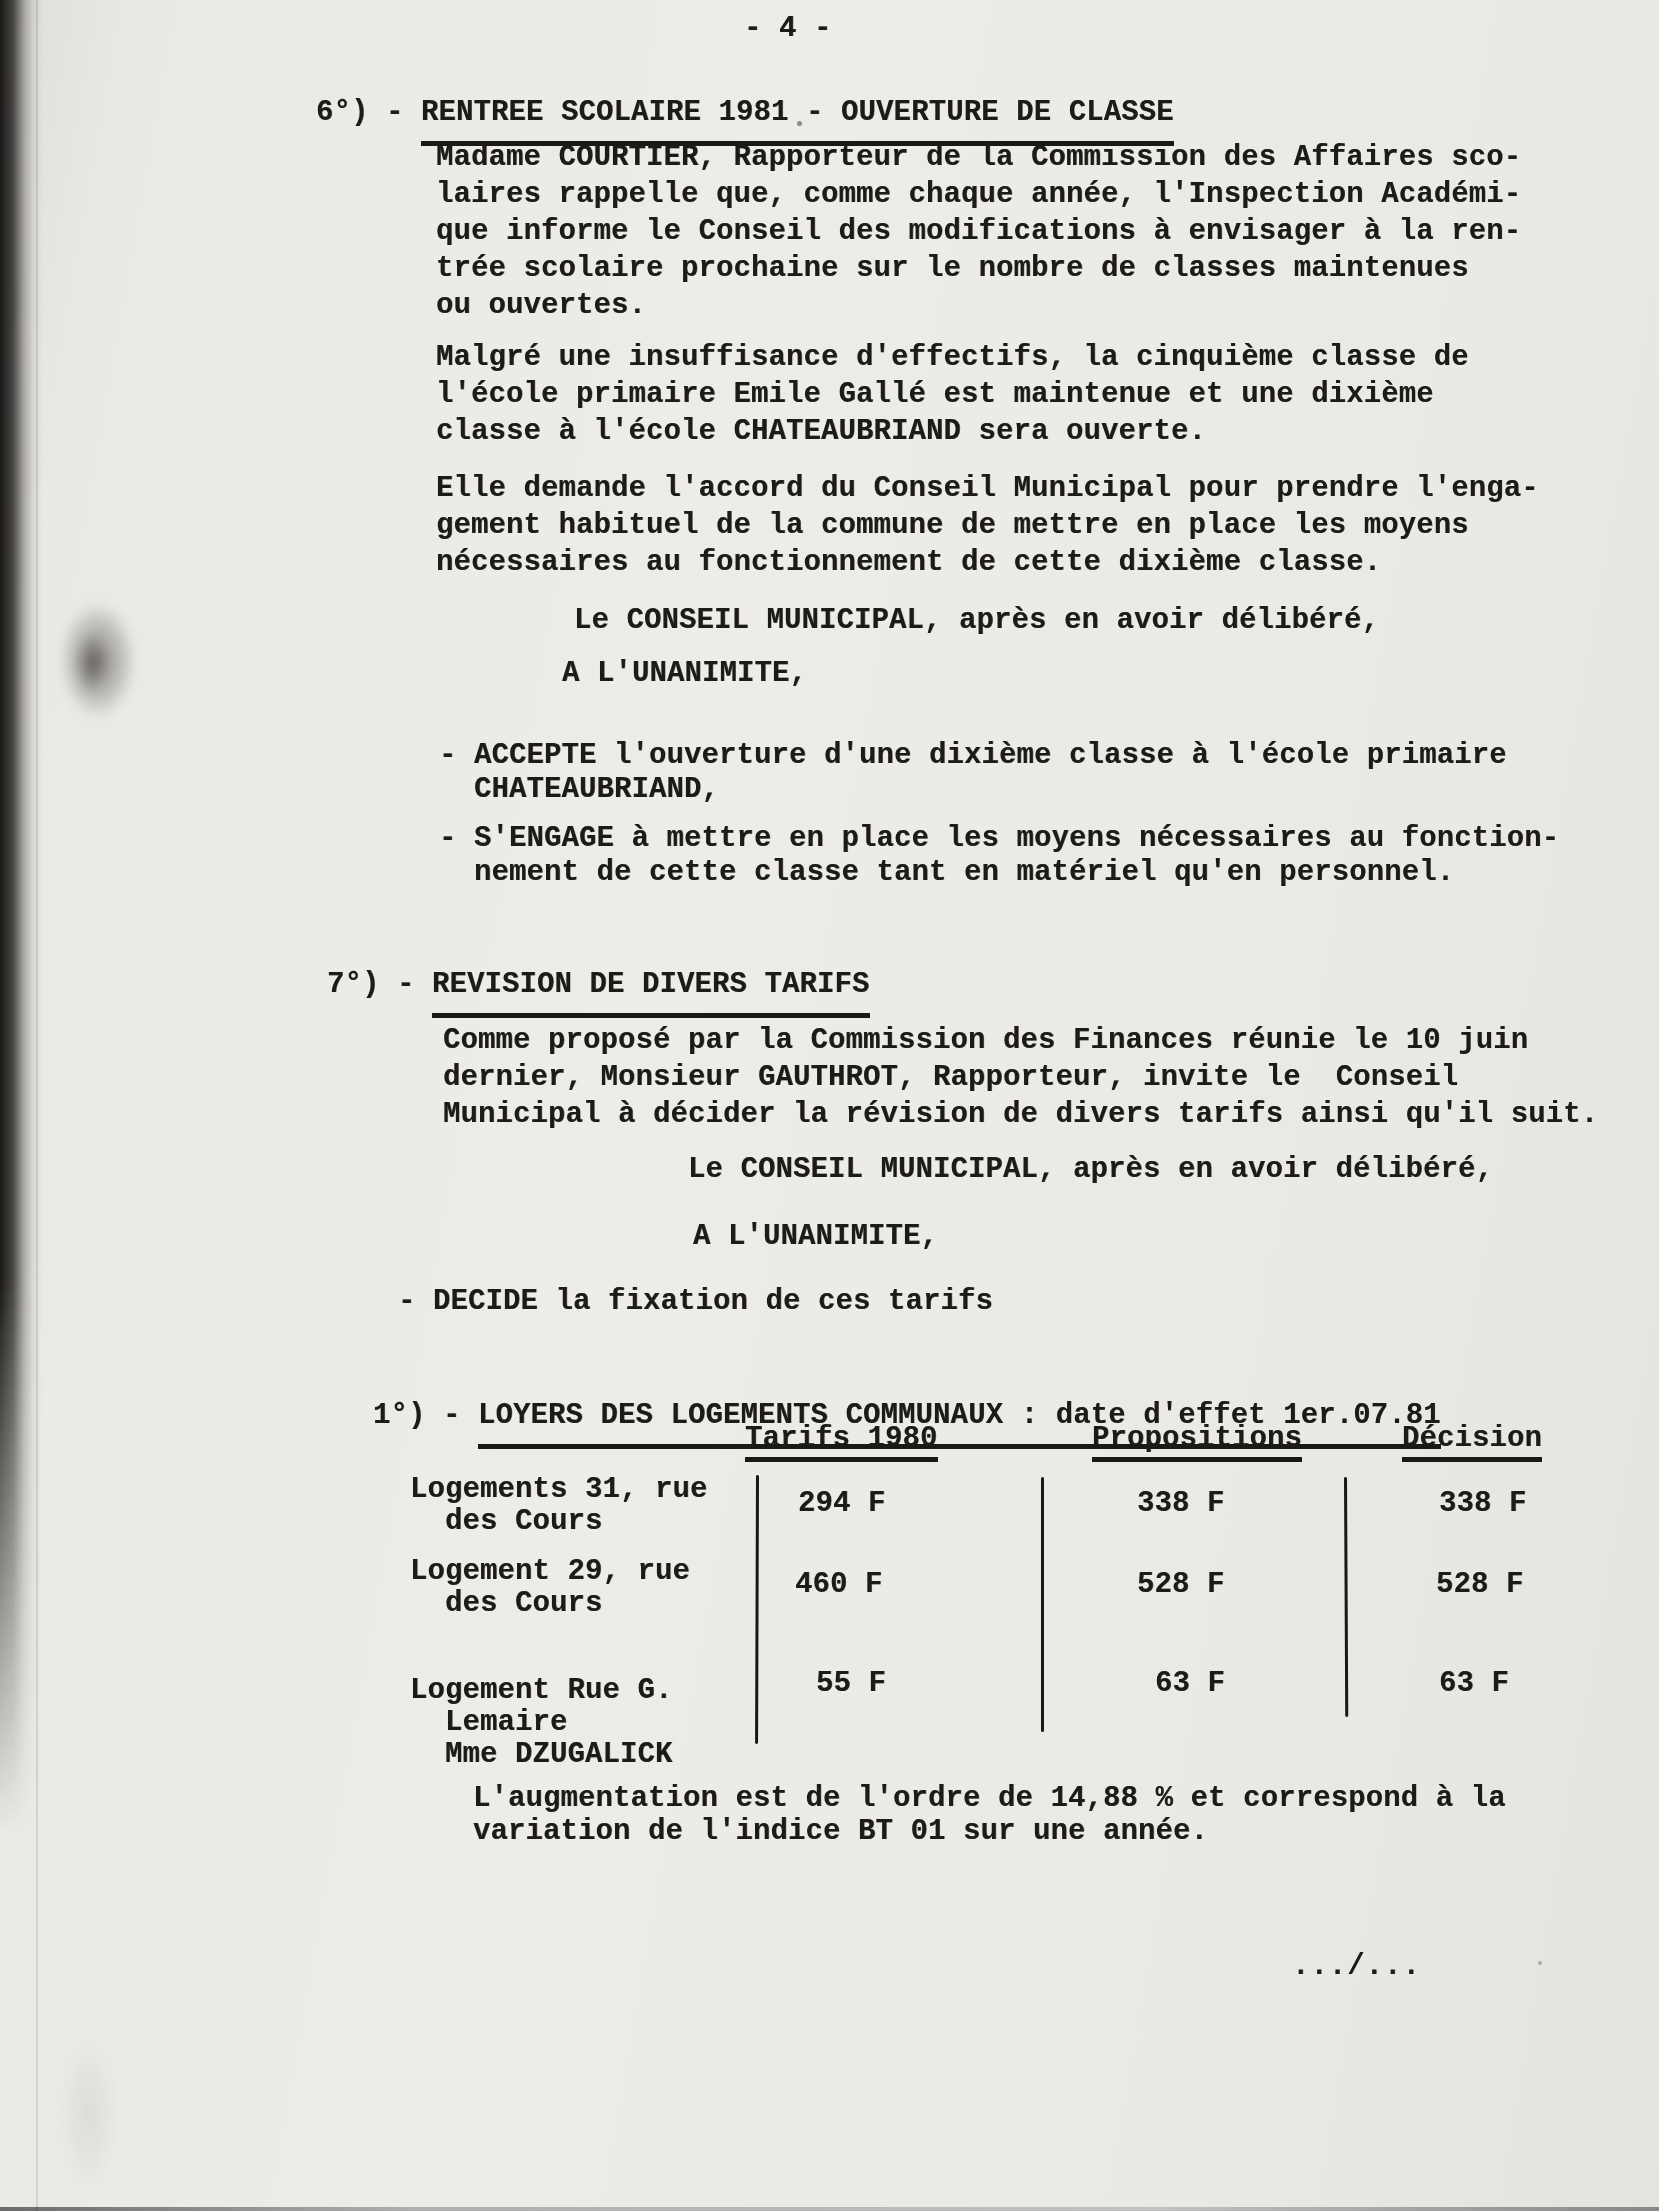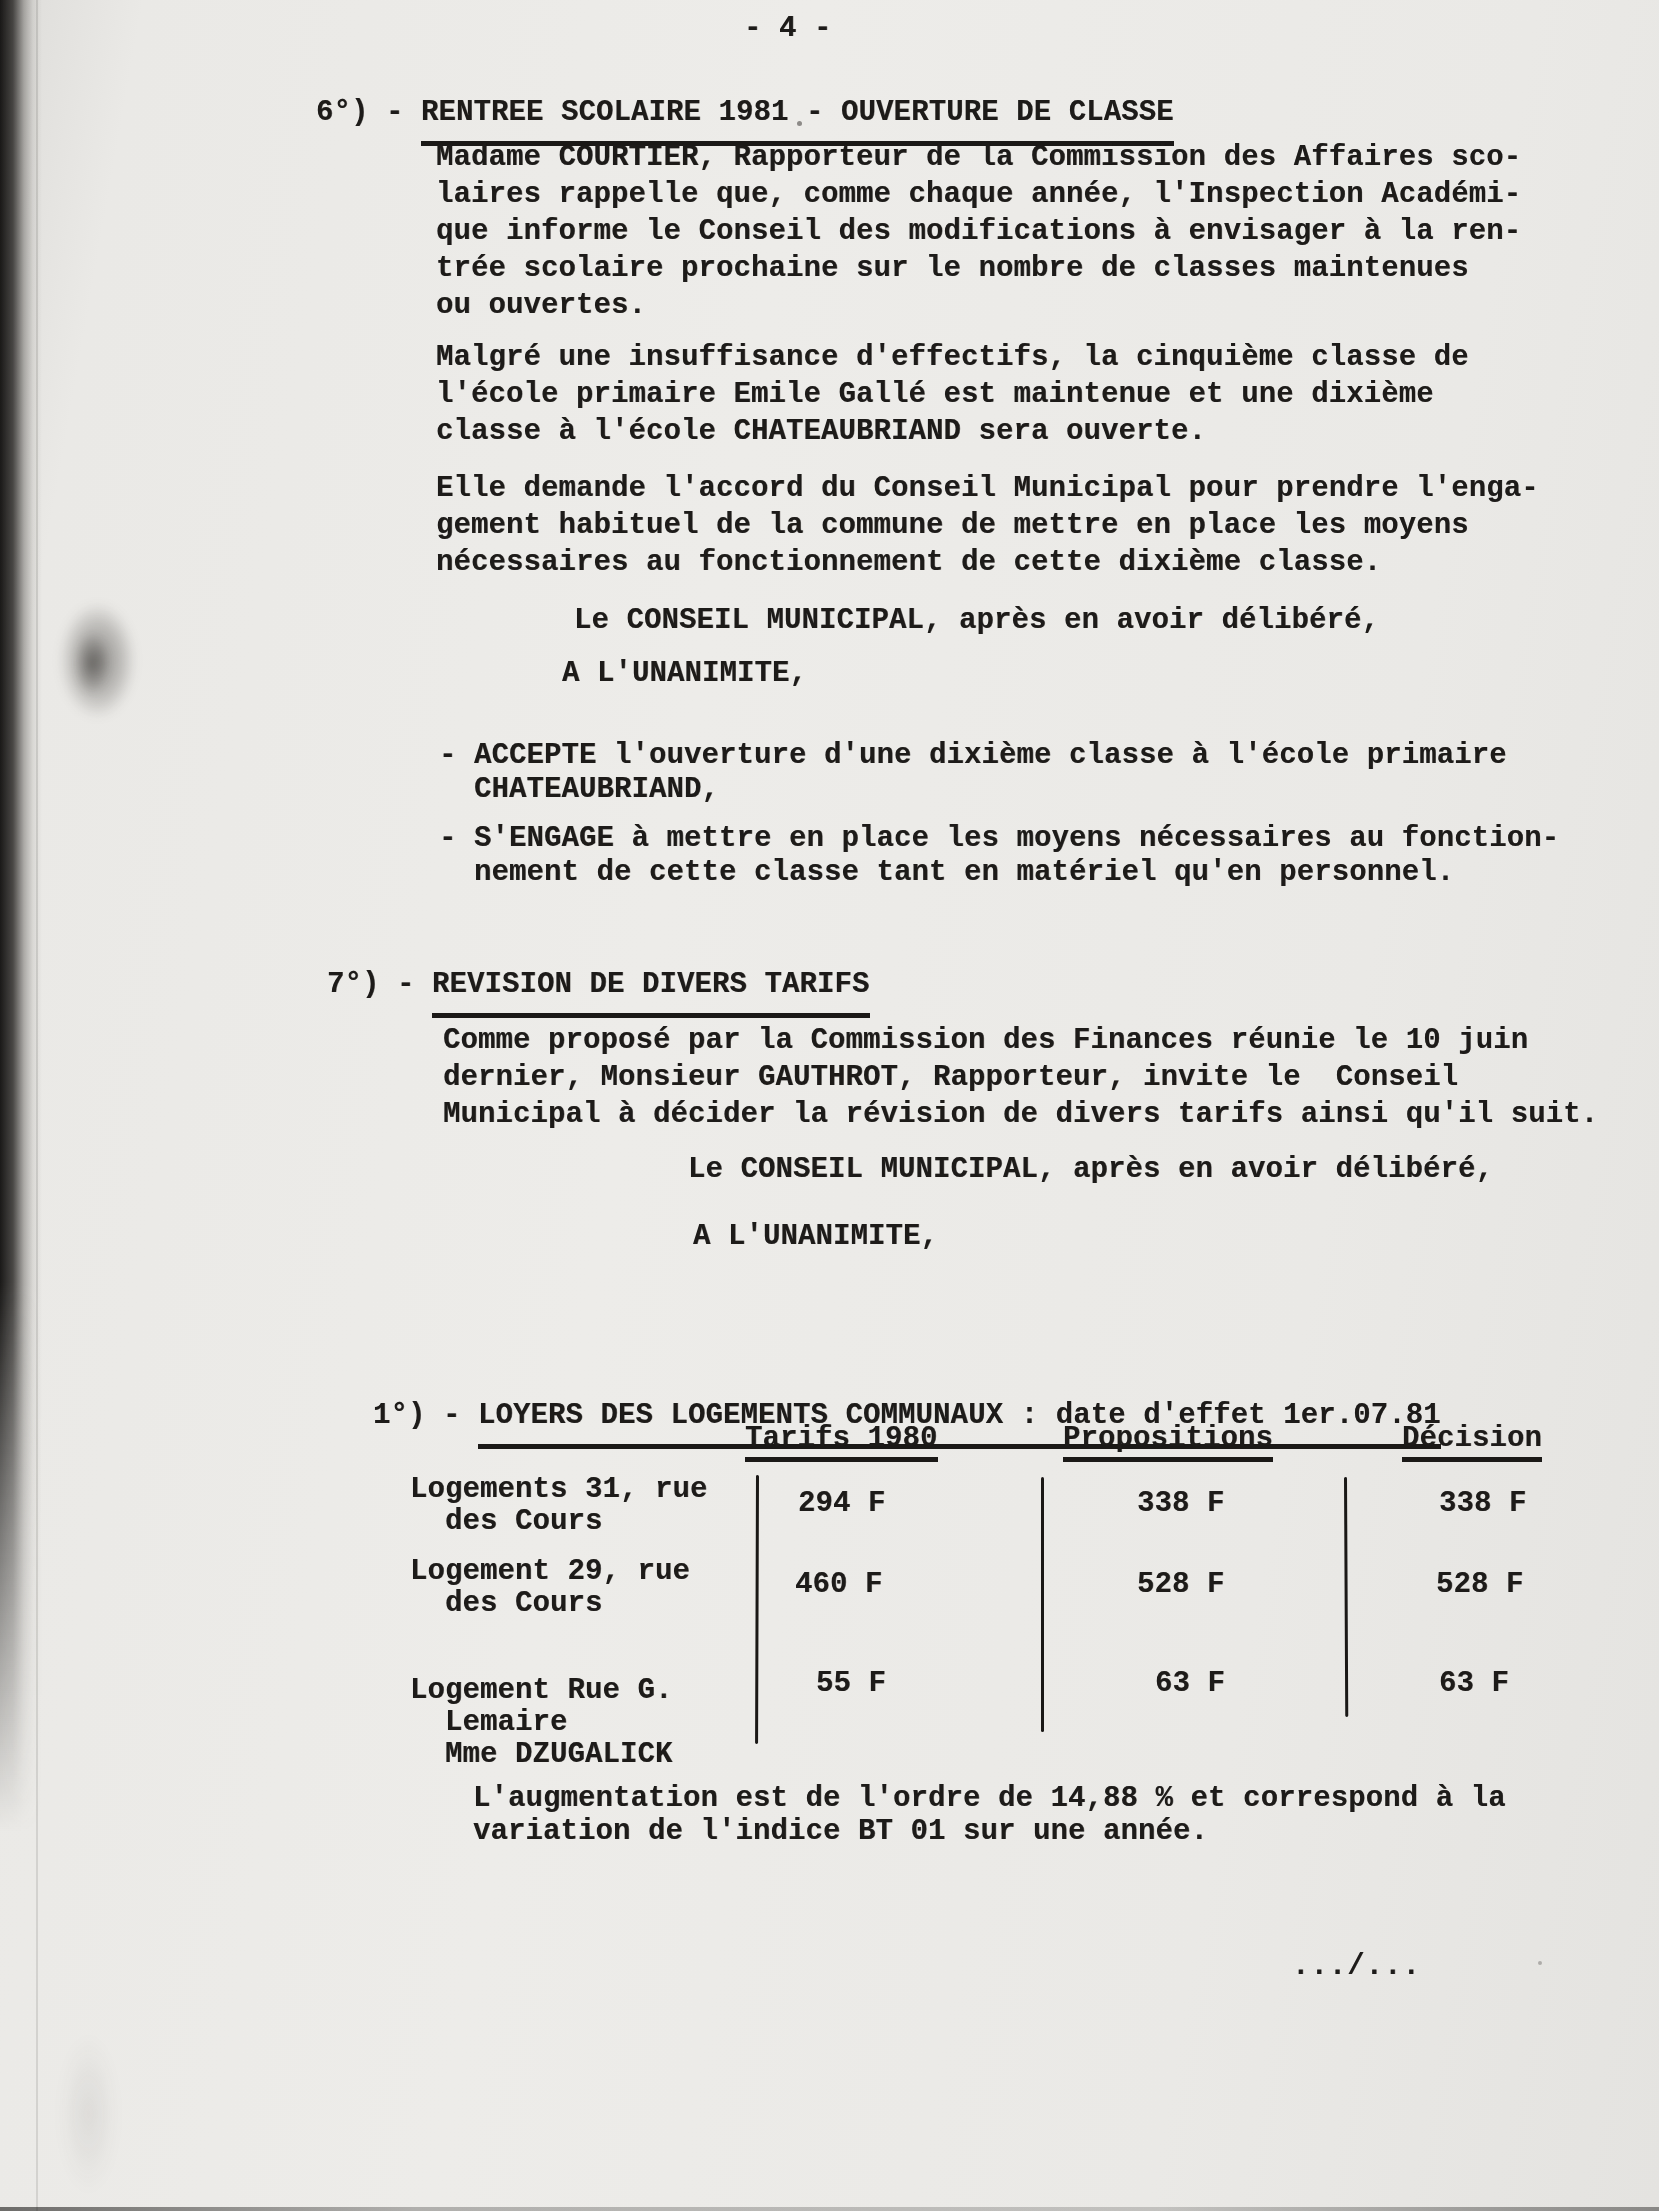--- a/index.html
+++ b/index.html
@@ -120,27 +120,28 @@
   </div>
 
   <div class="txt" style="left:443px;top:1022px;">Comme proposé par la Commission des Finances réunie le 10 juin
 dernier, Monsieur GAUTHROT, Rapporteur, invite le  Conseil
 Municipal à décider la révision de divers tarifs ainsi qu'il suit.</div>
 
   <div class="txt" style="left:688px;top:1151px;">Le CONSEIL MUNICIPAL, après en avoir délibéré,</div>
 
   <div class="txt" style="left:693px;top:1218px;">A L'UNANIMITE,</div>
 
+  <div class="txt" style="left:398px;top:1283px;">- DECIDE la fixation de ces tarifs</div>
 
   <div class="txt heading" style="left:303px;top:1360px;">
     <span>1°) - </span><span class="u">LOYERS DES LOGEMENTS COMMUNAUX : date d'effet 1er.07.81</span>
   </div>
 
   <div class="txt th" style="left:745px;top:1424px;">Tarifs 1980</div>
-  <div class="txt th" style="left:1063px;top:1424px;">Propositions</div>
+  <div class="txt th" style="left:1092px;top:1424px;">Propositions</div>
   <div class="txt th" style="left:1402px;top:1424px;">Décision</div>
 
   <div class="vline" style="left:756px;top:1475px;height:269px;transform:rotate(0.2deg);"></div>
   <div class="vline" style="left:1041px;top:1477px;height:255px;"></div>
   <div class="vline" style="left:1344px;top:1477px;height:240px;transform:rotate(-0.3deg);"></div>
 
   <div class="txt tbl-label" style="left:410px;top:1474px;">Logements 31, rue
   des Cours</div>
   <div class="txt" style="left:798px;top:1485px;">294 F</div>
   <div class="txt" style="left:1137px;top:1485px;">338 F</div>

